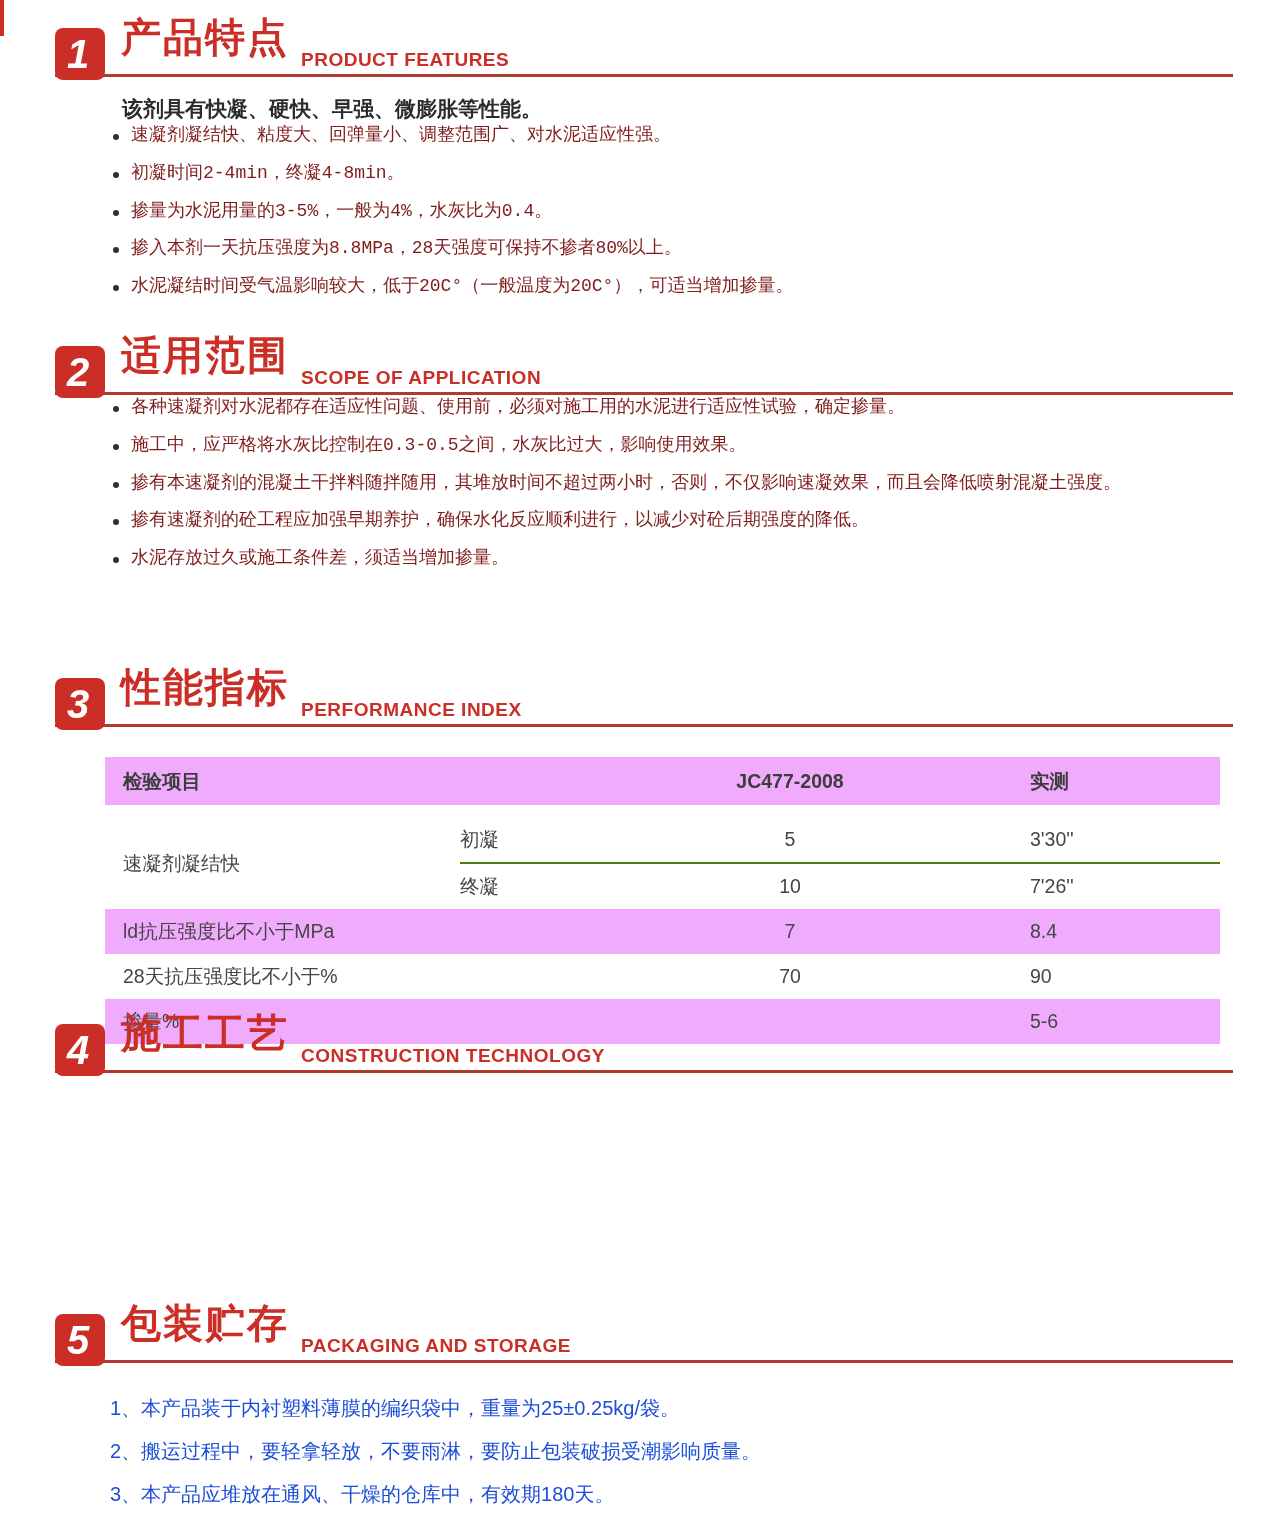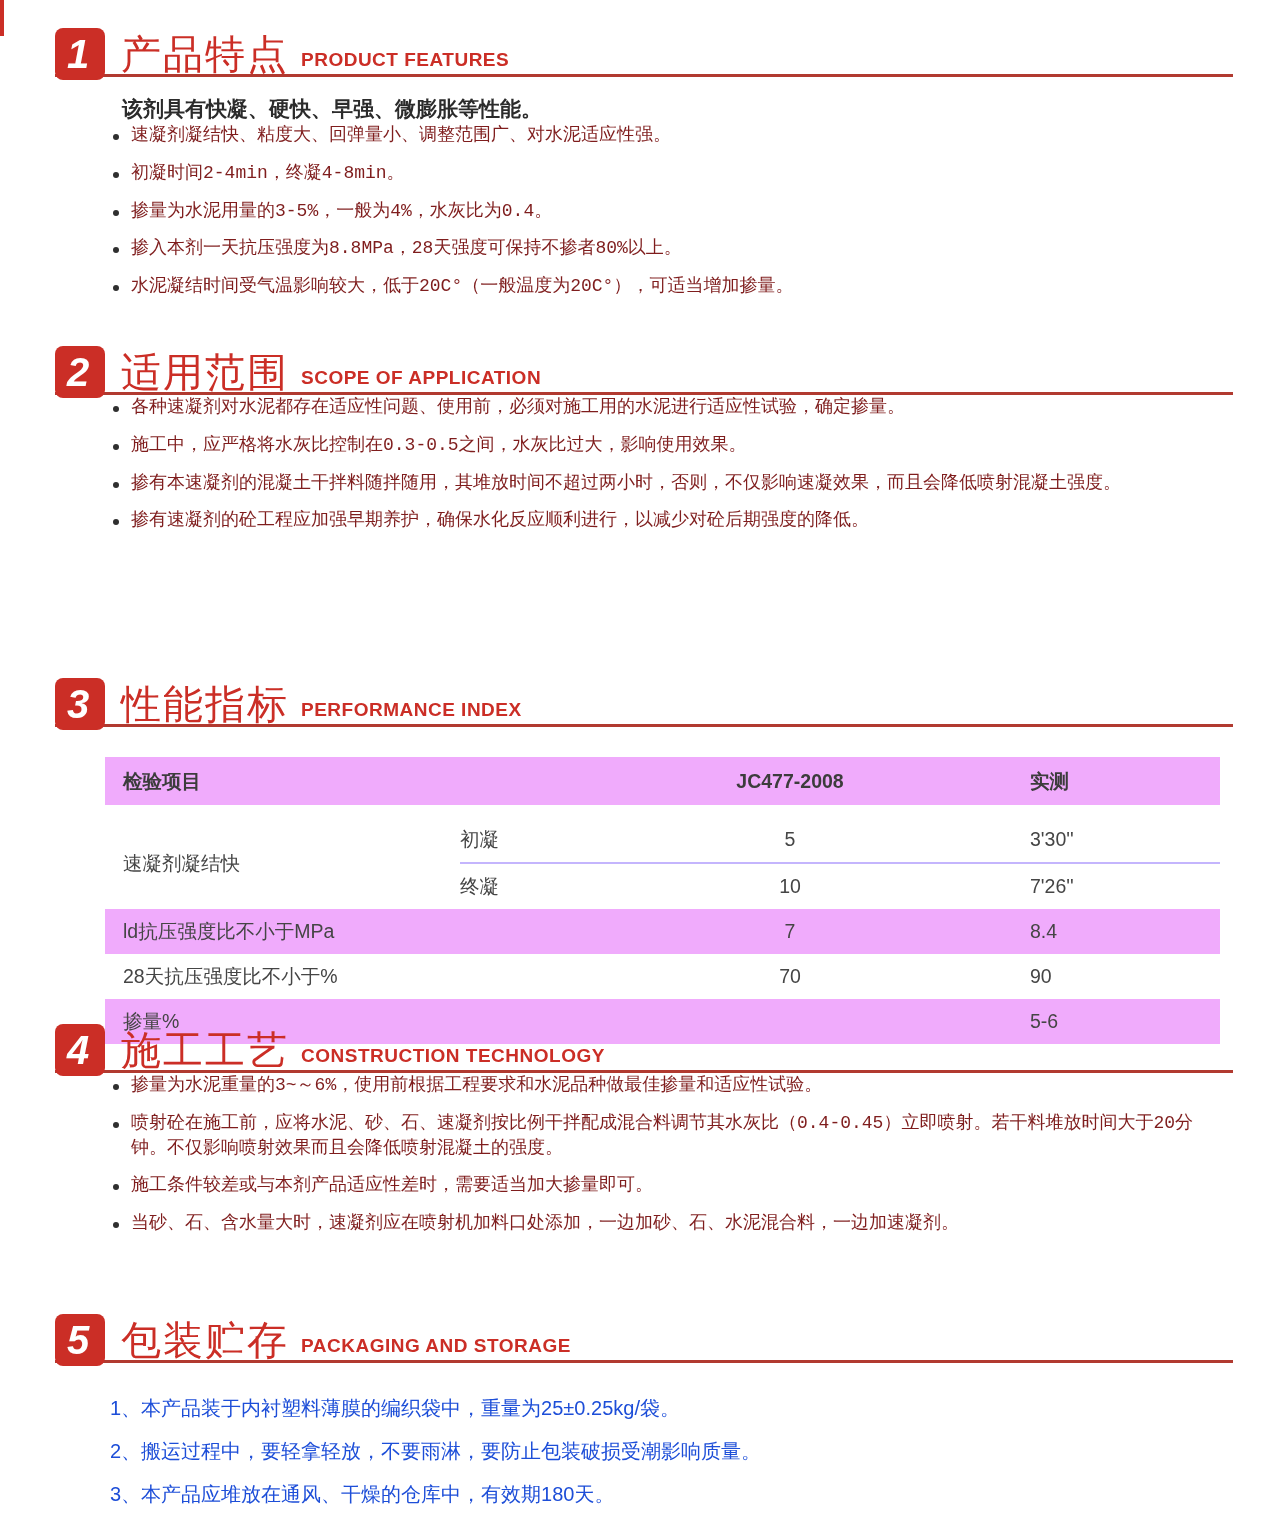--- a/index.html
+++ b/index.html
@@ -32,25 +32,25 @@
     border-radius:8px;
     color:#ffffff;
     font-size:40px;font-weight:bold;font-style:italic;
     padding-right:4px;
     box-sizing:border-box;
     flex:0 0 auto;
   }
   .title-zh{
     margin-left:16px;
     font-size:40px;
-    font-weight:normal;
+    font-weight:bold;
     color:#cb2e26;
     line-height:1.0;
     letter-spacing:2px;
-    margin-bottom:0px;
+    margin-bottom:17px;
   }
   .title-en{
     margin-left:12px;
     font-size:19px;
     font-weight:bold;
     color:#cb2e26;
     letter-spacing:0.5px;
     margin-bottom:3px;
   }
   .intro{
@@ -105,21 +105,21 @@
     font-weight:normal;
     text-align:left;
     vertical-align:middle;
   }
   table.perf th{font-weight:bold;color:#3c3c3c;}
   table.perf .pad{padding-left:18px;}
   table.perf .center{text-align:center;}
   table.perf .col4pad{padding-left:60px;}
   tr.gray th, tr.gray td{background:#f0abfc;}
   tr.thead-row th{border-bottom:12px solid #ffffff;height:48px;}
-  tr.subsep td{border-top:2px solid #c4b5fd;}
+  tr.subsep td{border-top:2px solid #4d7c0f;}
   
   ol.plain{
     list-style:none;margin:0;padding:0;
     margin-left:110px;margin-top:32px;width:1100px;
   }
   ol.plain li{
     font-size:20px;
     color:#1d4ed8;
     margin-bottom:17px;
     line-height:1.3;
@@ -151,20 +151,21 @@
     <div class="sec-head">
       <div class="badge">2</div>
       <div class="title-zh">适用范围</div>
       <div class="title-en">SCOPE OF APPLICATION</div>
     </div>
     <ul class="bullets s2-bullets">
       <li>各种速凝剂对水泥都存在适应性问题、使用前，必须对施工用的水泥进行适应性试验，确定掺量。</li>
       <li>施工中，应严格将水灰比控制在0.3-0.5之间，水灰比过大，影响使用效果。</li>
       <li>掺有本速凝剂的混凝土干拌料随拌随用，其堆放时间不超过两小时，否则，不仅影响速凝效果，而且会降低喷射混凝土强度。</li>
       <li>掺有速凝剂的砼工程应加强早期养护，确保水化反应顺利进行，以减少对砼后期强度的降低。</li>
+      <li>水泥存放过久或施工条件差，须适当增加掺量。</li>
     </ul>
   </div>
 
   <div class="section" style="top:672px;">
     <div class="sec-head">
       <div class="badge">3</div>
       <div class="title-zh">性能指标</div>
       <div class="title-en">PERFORMANCE INDEX</div>
     </div>
     <table class="perf">
@@ -212,26 +213,20 @@
       </tbody>
     </table>
   </div>
 
   <div class="section" style="top:1018px;">
     <div class="sec-head">
       <div class="badge">4</div>
       <div class="title-zh">施工工艺</div>
       <div class="title-en">CONSTRUCTION TECHNOLOGY</div>
     </div>
-    <ul class="bullets s4-bullets">
-      <li>掺量为水泥重量的3~～6%，使用前根据工程要求和水泥品种做最佳掺量和适应性试验。</li>
-      <li>喷射砼在施工前，应将水泥、砂、石、速凝剂按比例干拌配成混合料调节其水灰比（0.4-0.45）立即喷射。若干料堆放时间大于20分钟。不仅影响喷射效果而且会降低喷射混凝土的强度。</li>
-      <li>施工条件较差或与本剂产品适应性差时，需要适当加大掺量即可。</li>
-      <li>当砂、石、含水量大时，速凝剂应在喷射机加料口处添加，一边加砂、石、水泥混合料，一边加速凝剂。</li>
-    </ul>
   </div>
 
   <div class="section" style="top:1308px;">
     <div class="sec-head">
       <div class="badge">5</div>
       <div class="title-zh">包装贮存</div>
       <div class="title-en">PACKAGING AND STORAGE</div>
     </div>
     <ol class="plain">
       <li>1、本产品装于内衬塑料薄膜的编织袋中，重量为25±0.25kg/袋。</li>

